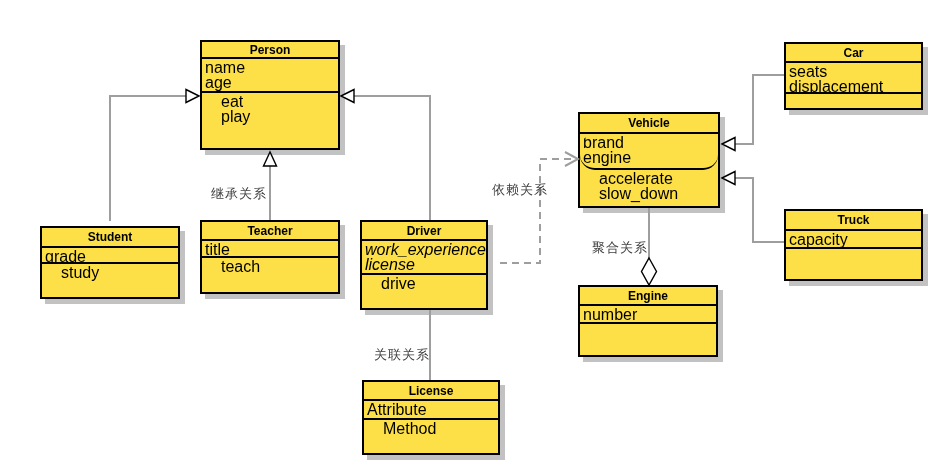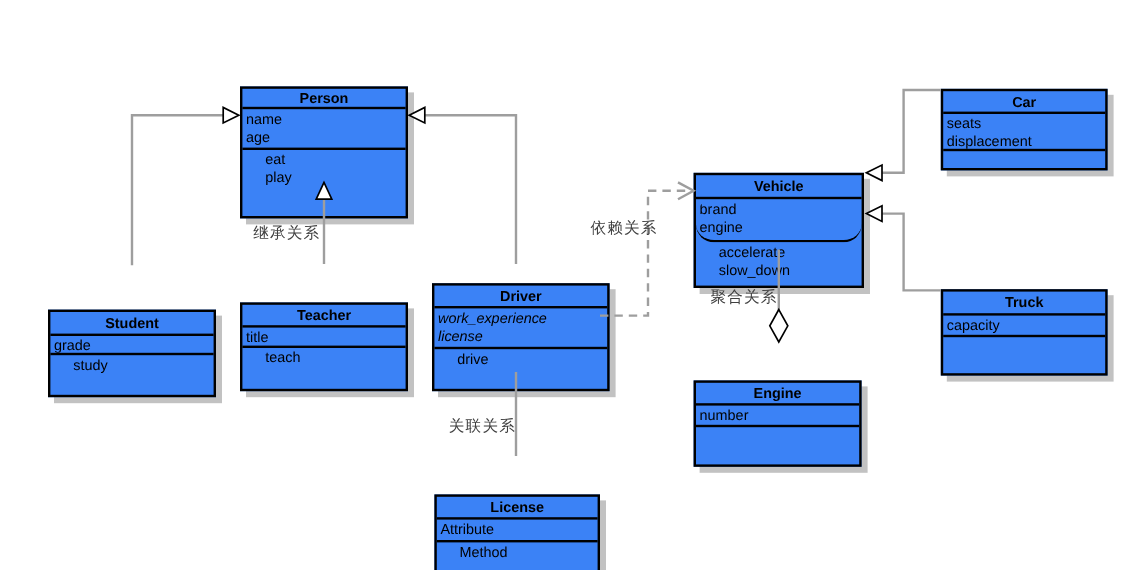--- a/index.html
+++ b/index.html
@@ -1,35 +1,35 @@
 <!DOCTYPE html>
 <html><head>
 <meta charset="utf-8">
 <style>
   html,body{margin:0;padding:0;background:#ffffff;}
   .canvas{
     position:relative;width:946px;height:475px;background:#ffffff;
     font-family:"Liberation Sans","DejaVu Sans",sans-serif;overflow:hidden;
   }
   .uml-class{
-    position:absolute;background:#3b82f6;border:2px solid #000;
+    position:absolute;background:#fde047;border:2px solid #000;
     box-sizing:border-box;display:flex;flex-direction:column;
-    box-shadow:5px 5px 0 0 #c2c2c2;z-index:2;margin-top:32px;
+    box-shadow:5px 5px 0 0 #c2c2c2;z-index:2;
   }
   .uml-title{
     border-bottom:2px solid #000;font-weight:bold;font-size:12px;
     display:flex;align-items:center;justify-content:center;
     box-sizing:border-box;flex:0 0 auto;color:#000;
   }
   .uml-attrs{
     border-bottom:2px solid #000;box-sizing:border-box;flex:0 0 auto;
     padding:1px 3px;overflow:hidden;
   }
   .uml-methods{flex:1 1 auto;padding:1px 19px;overflow:hidden;}
-  .uml-row{font-size:12px;line-height:15px;color:#000;white-space:nowrap;}
+  .uml-row{font-size:16px;line-height:15px;color:#000;white-space:nowrap;}
   .edge-layer{position:absolute;left:0;top:0;z-index:3;pointer-events:none;}
   .edge-label{
     position:absolute;z-index:4;font-size:13px;color:#404040;
     white-space:nowrap;letter-spacing:1px;
   }
 </style>
 </head>
 <body>
 
 <div class="canvas">
@@ -106,21 +106,21 @@
   <div class="uml-class" style="left:200px;top:220px;width:140px;height:74px;">
     <div class="uml-title" style="height:19px;">Teacher</div>
     <div class="uml-attrs" style="height:17px;">
       <div class="uml-row">title</div>
     </div>
     <div class="uml-methods">
       <div class="uml-row">teach</div>
     </div>
   </div>
 
-  <div class="uml-class" style="left:360px;top:204px;width:148px;height:90px;">
+  <div class="uml-class" style="left:360px;top:220px;width:128px;height:90px;">
     <div class="uml-title" style="height:19px;">Driver</div>
     <div class="uml-attrs" style="height:34px;font-style:italic;">
       <div class="uml-row">work_experience</div>
       <div class="uml-row">license</div>
     </div>
     <div class="uml-methods">
       <div class="uml-row">drive</div>
     </div>
   </div>
 

